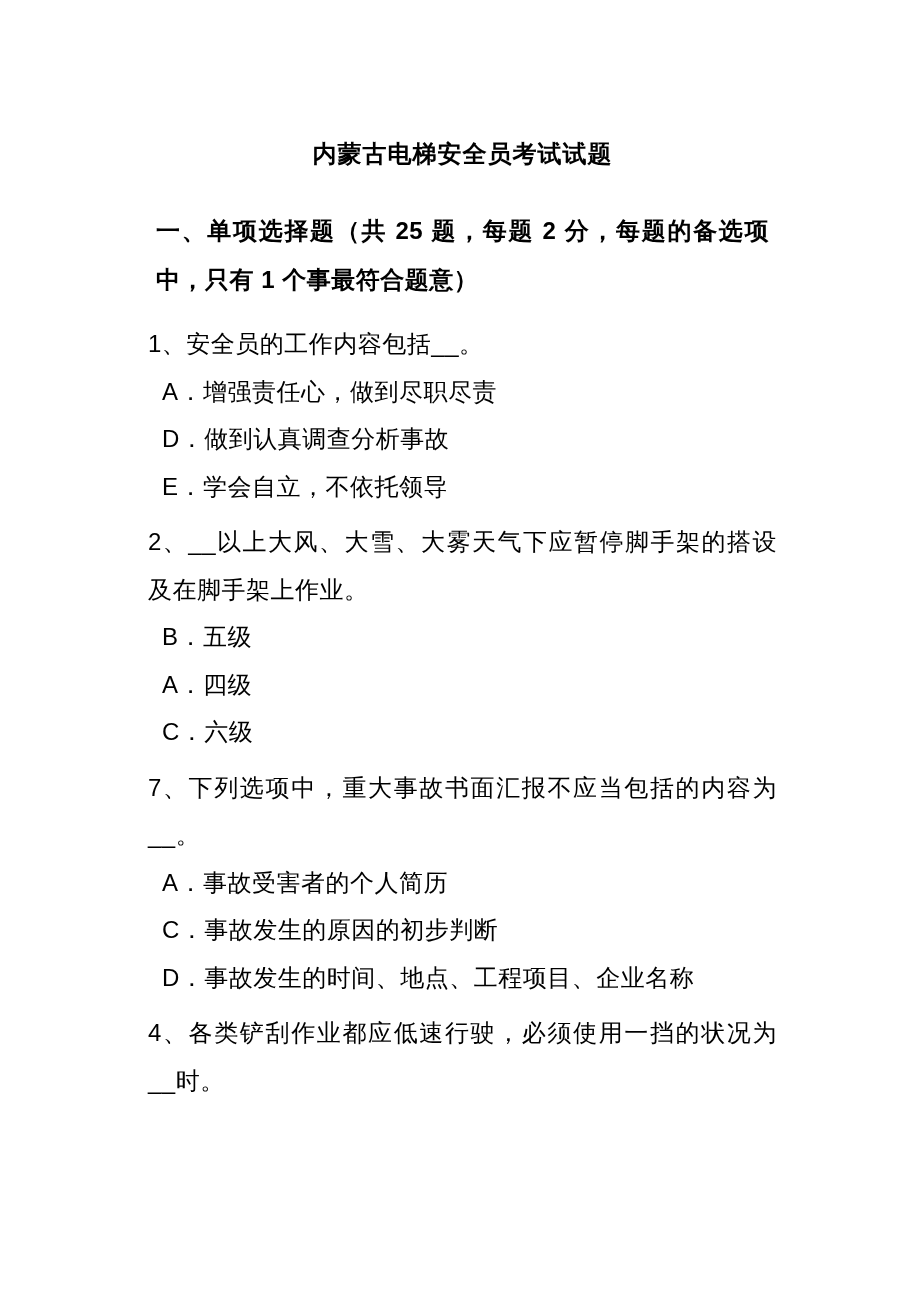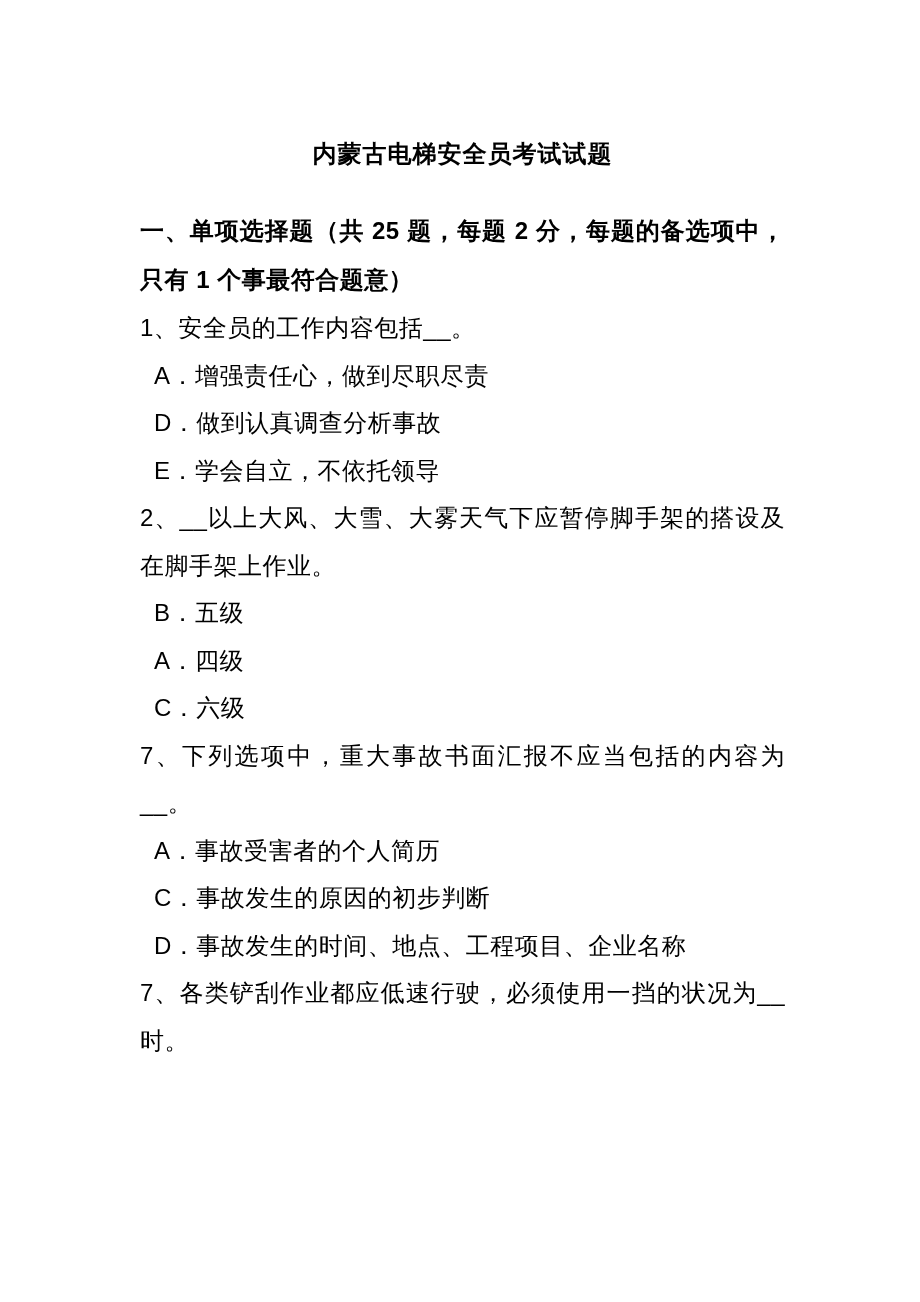--- a/index.html
+++ b/index.html
@@ -22,28 +22,28 @@
   }
   .doc-title {
     margin: 0 0 28px 0;
     font-size: 24px;
     line-height: 48px;
     font-weight: bold;
     text-align: center;
     letter-spacing: 1px;
   }
   .section-heading {
-    margin: 0;
+    margin: 16px;
     font-size: 24px;
     line-height: 49px;
     font-weight: bold;
     text-align: justify;
     letter-spacing: 0.5px;
   }
-  .question { margin: 0; }
+  .question { margin: 8px; }
   .question-text {
     margin: 0;
     font-size: 24px;
     line-height: 47.5px;
     font-weight: normal;
     text-align: justify;
     letter-spacing: 0.5px;
   }
   .option {
     margin: 0;
@@ -78,16 +78,16 @@
   </div>
 
   <div class="question">
     <p class="question-text">7、下列选项中，重大事故书面汇报不应当包括的内容为__。</p>
     <p class="option">A．事故受害者的个人简历</p>
     <p class="option">C．事故发生的原因的初步判断</p>
     <p class="option">D．事故发生的时间、地点、工程项目、企业名称</p>
   </div>
 
   <div class="question">
-    <p class="question-text">7、各类铲刮作业都应低速行驶，必须使用一挡的状况为__时。</p>
+    <p class="question-text">4、各类铲刮作业都应低速行驶，必须使用一挡的状况为__时。</p>
   </div>
 
 </div>
 
 </body></html>

